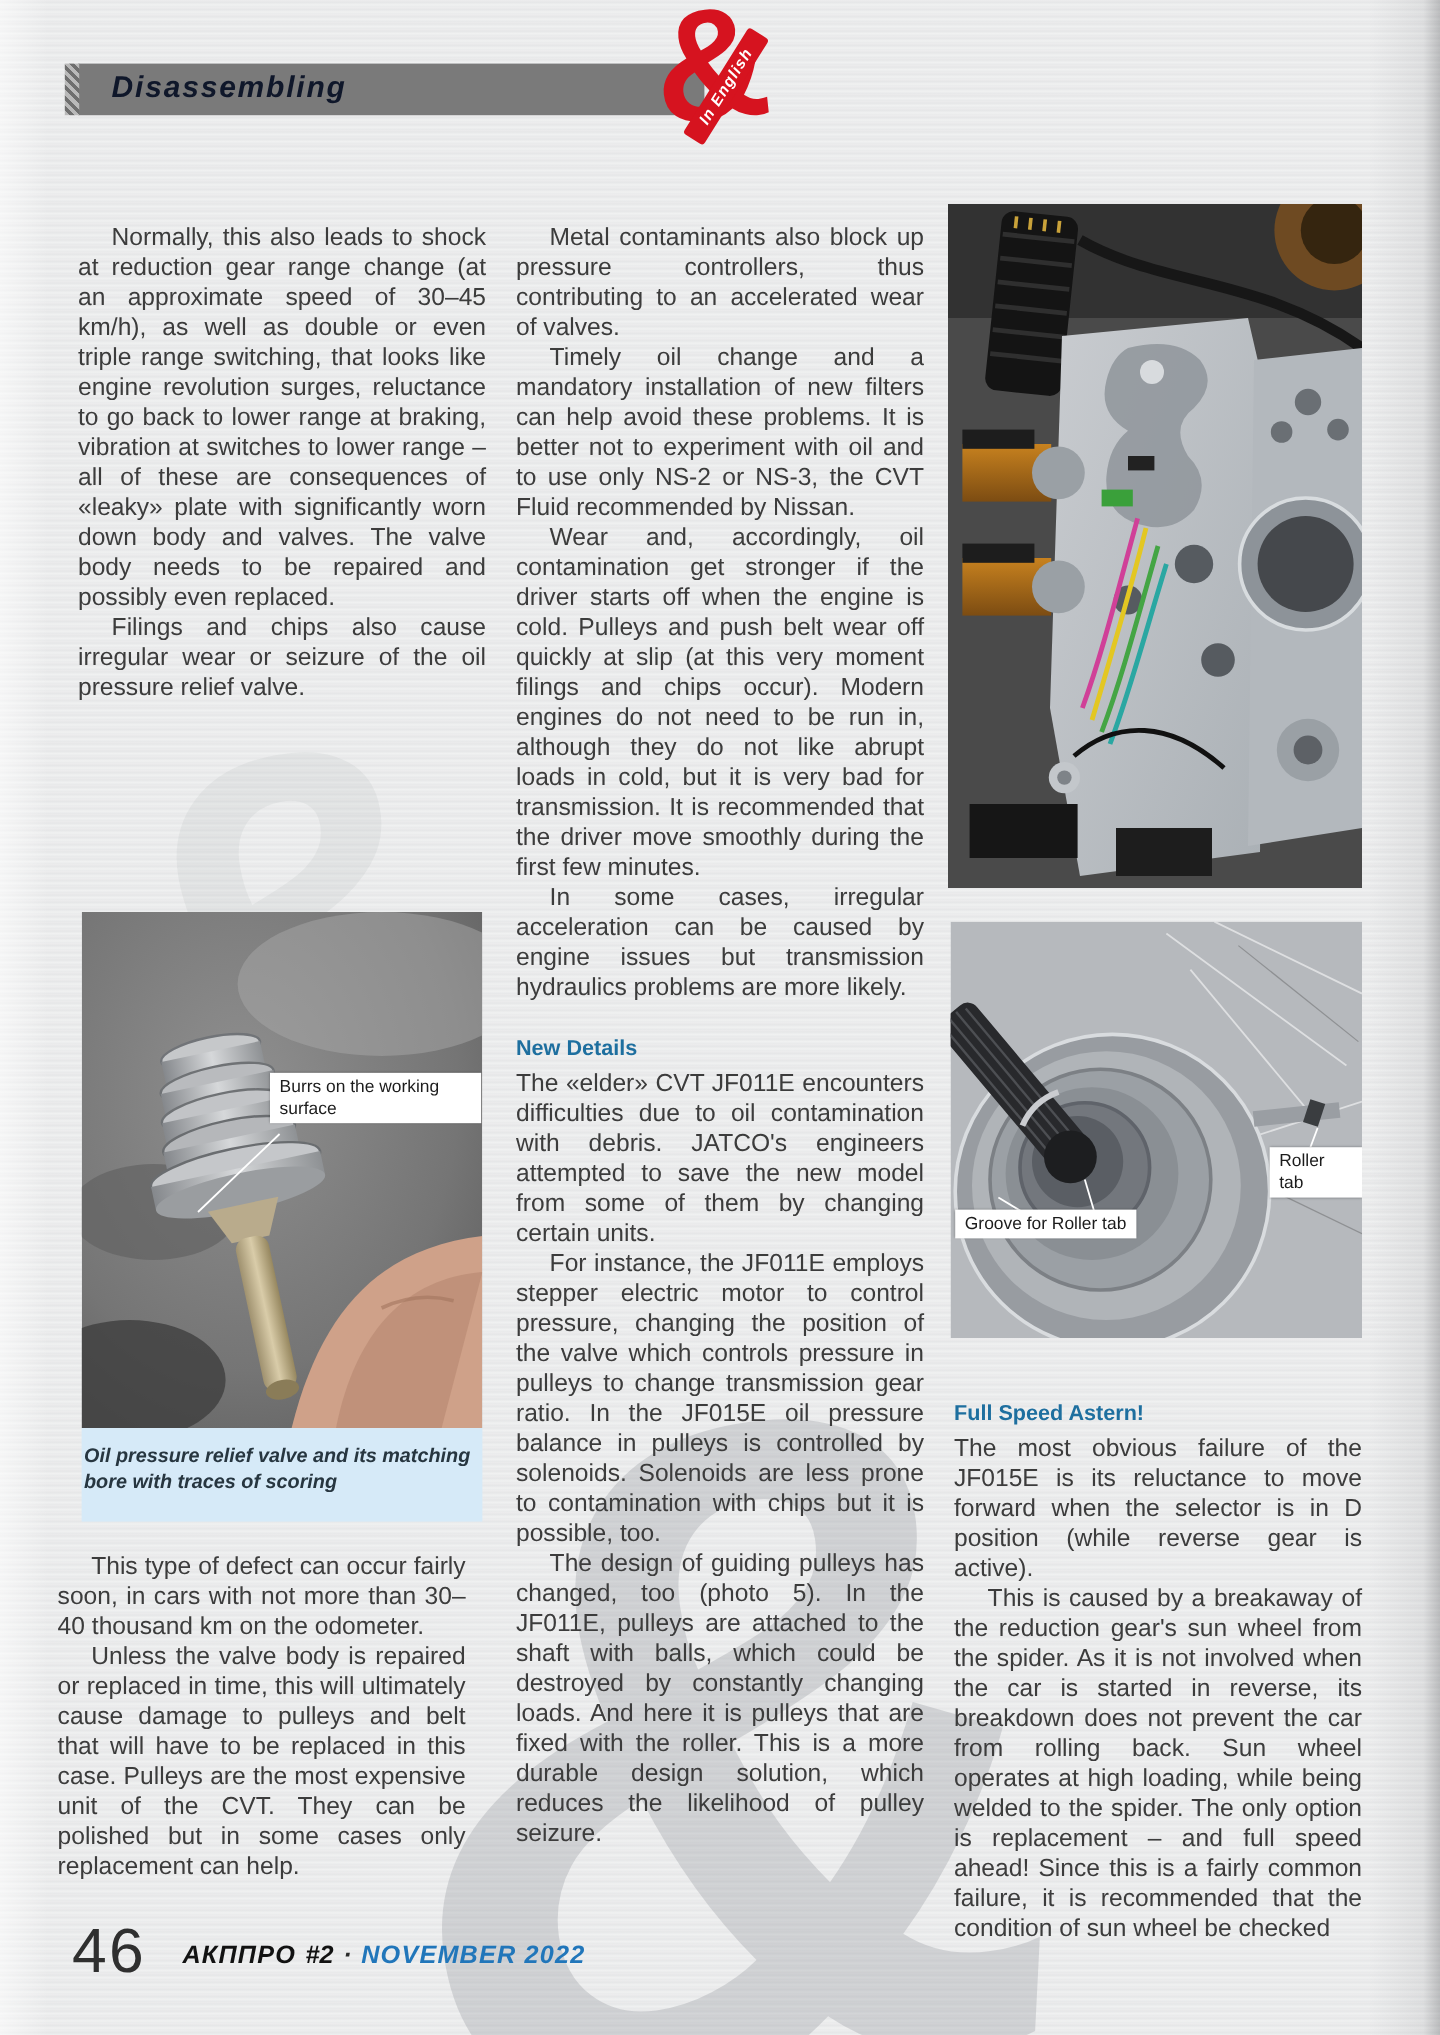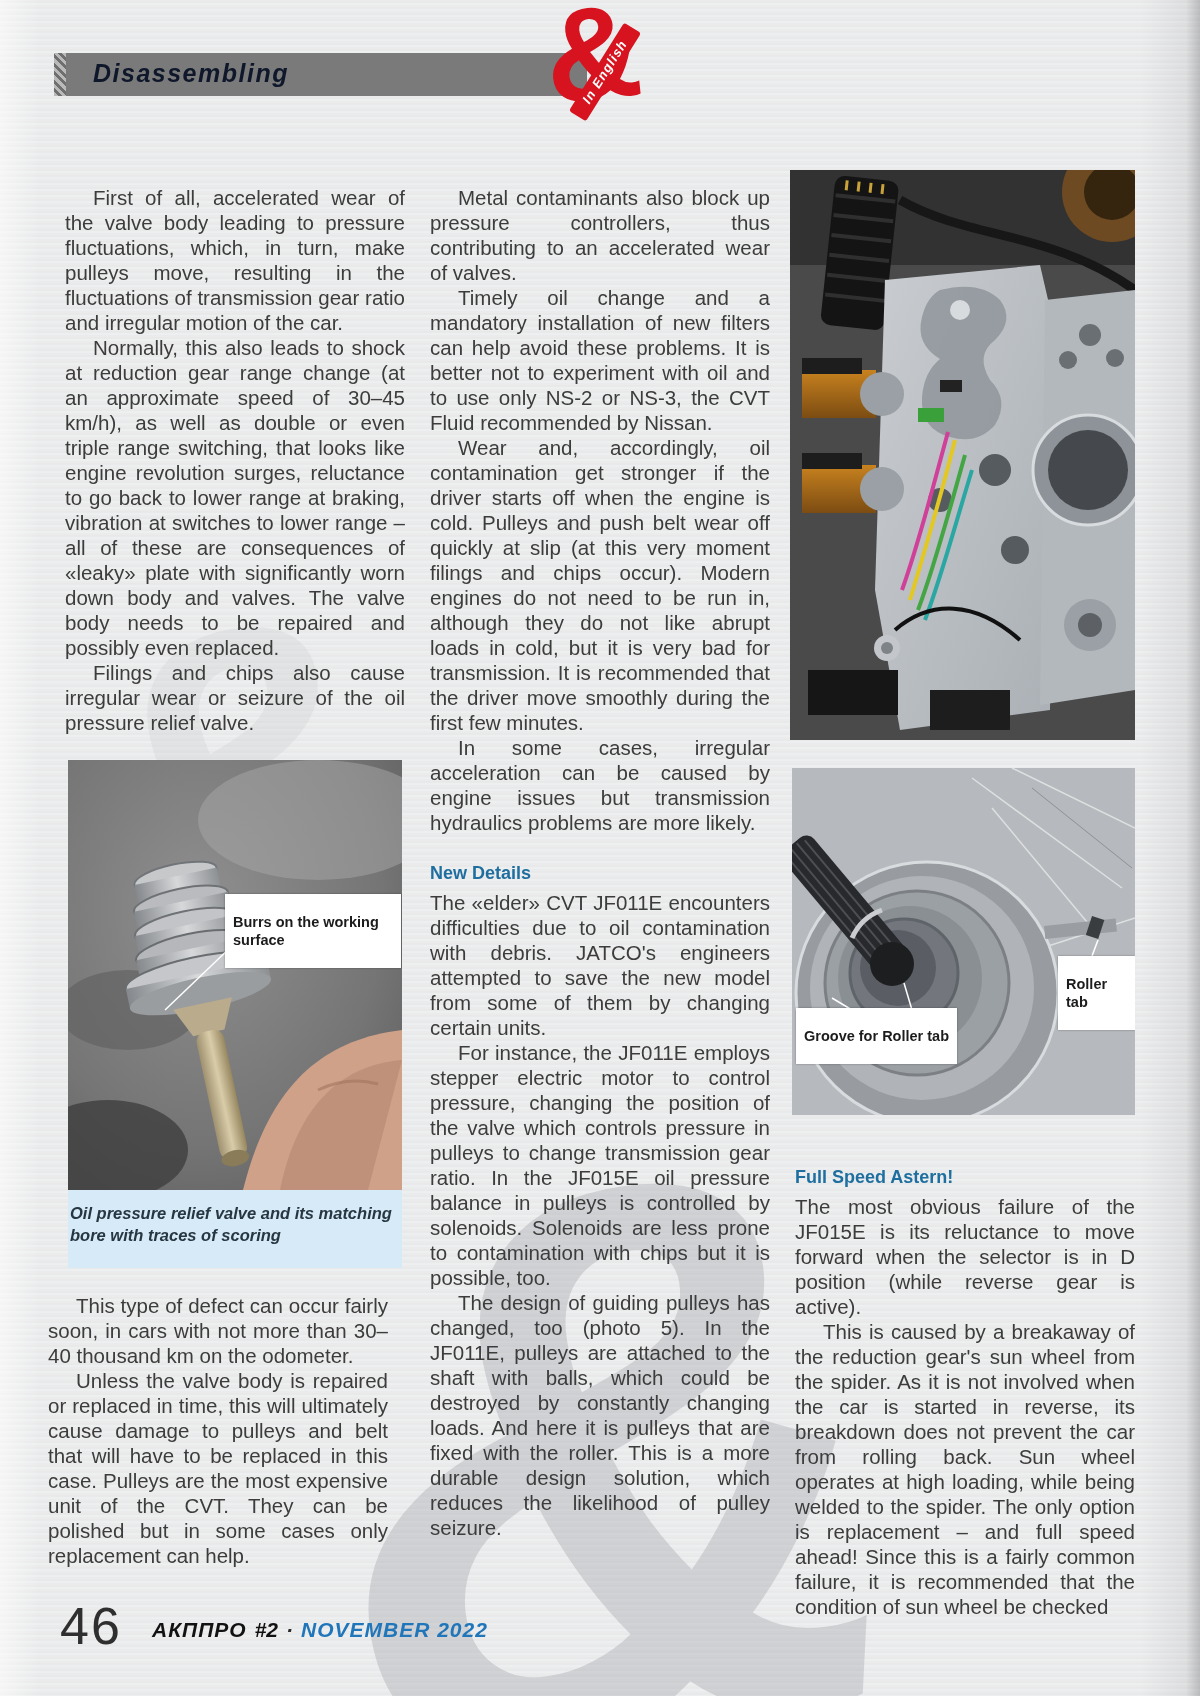--- a/index.html
+++ b/index.html
@@ -25,21 +25,21 @@
   .logo .ribbon span{color:#fff;font-size:13px;font-weight:bold;font-style:italic;letter-spacing:1px;line-height:20px;}
   
   .col{position:absolute;width:340px;color:#3c3c3c;font-size:20.5px;line-height:25px;
        text-align:justify;}
   .para{margin:0;text-indent:28px;}
   .para.noind{text-indent:0;}
   .heading{color:#1e6f9f;font-size:18px;font-weight:bold;margin:0 0 4px 0;text-align:left;}
   
   .photo{position:absolute;overflow:hidden;}
   .plabel{position:absolute;background:#ffffff;color:#1c1c1c;font-size:14.5px;line-height:18px;
-          padding:19px 8px;box-shadow:0 0 2px rgba(0,0,0,.35);font-weight:bold;}
+          padding:3px 8px;box-shadow:0 0 2px rgba(0,0,0,.35);}
   .caption{position:absolute;left:68px;top:1190px;width:334px;height:78px;background:#d6eaf8;
            box-sizing:border-box;padding:12px 2px;color:#273640;font-size:16.5px;line-height:22px;
            font-style:italic;font-weight:bold;}
   
   .pagenum{position:absolute;left:60px;top:1596px;font-size:52px;color:#2f2f2f;letter-spacing:2px;}
   .flogo{position:absolute;left:152px;top:1618px;font-size:21px;font-weight:bold;font-style:italic;white-space:nowrap;}
   .flogo .mag{color:#121212;letter-spacing:1px;}
   .flogo .iss{color:#121212;margin-left:8px;}
   .flogo .dot{color:#2b2b2b;margin:0 8px;}
   .flogo .date{color:#2176ba;letter-spacing:1px;}
@@ -57,21 +57,20 @@
     <div class="htitle">Disassembling</div>
   </div>
   <div class="logo layer">
     <div class="amp">&amp;</div>
     <div class="ribbon">
       <span>In English</span>
     </div>
   </div>
 
   <div class="col layer" style="left:65px;top:185px;">
-    <p class="para">First of all, accelerated wear of the valve body leading to pressure fluctuations, which, in turn, make pulleys move, resulting in the fluctuations of transmission gear ratio and irregular motion of the car.</p>
     <p class="para">Normally, this also leads to shock at reduction gear range change (at an approximate speed of 30–45 km/h), as well as double or even triple range switching, that looks like engine revolution surges, reluctance to go back to lower range at braking, vibration at switches to lower range – all of these are consequences of «leaky» plate with significantly worn down body and valves. The valve body needs to be repaired and possibly even replaced.</p>
     <p class="para">Filings and chips also cause irregular wear or seizure of the oil pressure relief valve.</p>
   </div>
 
   <div class="col layer" style="left:430px;top:185px;">
     <p class="para">Metal contaminants also block up pressure controllers, thus contributing to an accelerated wear of valves.</p>
     <p class="para">Timely oil change and a mandatory installation of new filters can help avoid these problems. It is better not to experiment with oil and to use only NS-2 or NS-3, the CVT Fluid recommended by Nissan.</p>
     <p class="para">Wear and, accordingly, oil contamination get stronger if the driver starts off when the engine is cold. Pulleys and push belt wear off quickly at slip (at this very moment filings and chips occur). Modern engines do not need to be run in, although they do not like abrupt loads in cold, but it is very bad for transmission. It is recommended that the driver move smoothly during the first few minutes.</p>
     <p class="para">In some cases, irregular acceleration can be caused by engine issues but transmission hydraulics problems are more likely.</p>
     <h2 class="heading" style="margin-top:26px;">New Details</h2>

